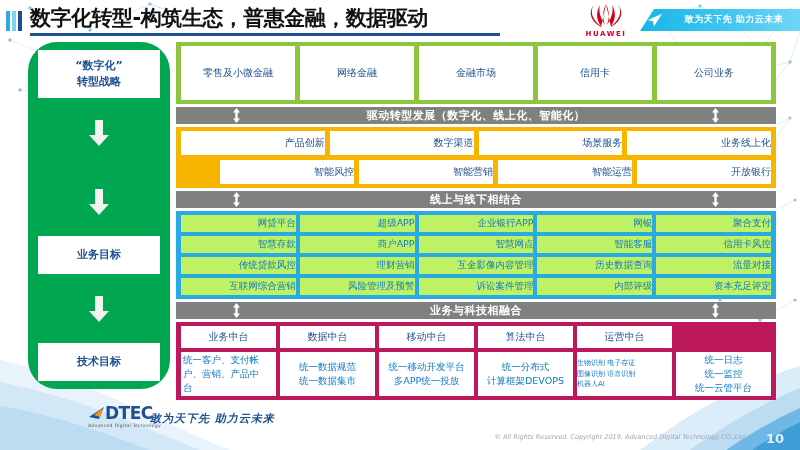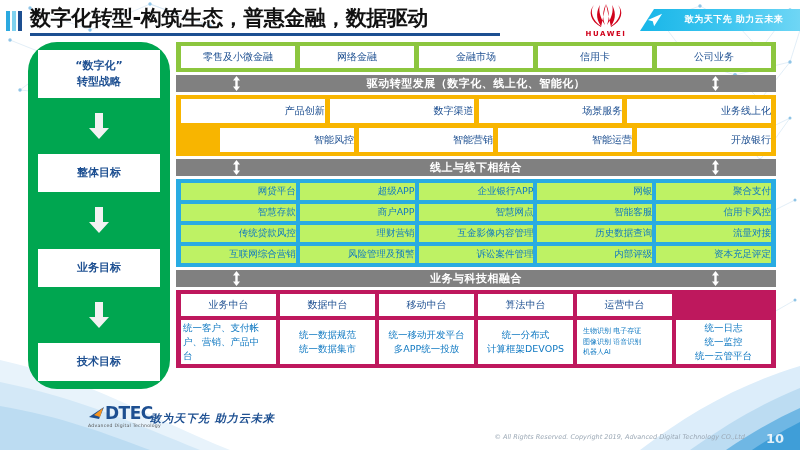--- a/index.html
+++ b/index.html
@@ -60,21 +60,21 @@
 
   
   .rightcol{position:absolute;left:176px;top:42px;width:600px;}
 
   
   .band-green{
     background:#8cc63e;padding:4px 5px;display:flex;gap:5px;box-sizing:border-box;
   }
   .band-green .cell{
     flex:1;background:#fff;color:#1d4f91;font-size:10px;text-align:center;
-    padding:4px 0;box-sizing:border-box;
+    padding:20px 0;box-sizing:border-box;
   }
 
   
   .graybar{
     position:relative;height:17px;background:#808080;color:#fff;
     font-size:11px;font-weight:bold;display:flex;align-items:center;
     justify-content:center;margin-top:3px;margin-bottom:3px;letter-spacing:.5px;
   }
   .graybar .updown{position:absolute;width:9px;height:15px;}
   .graybar .updown.l{left:56px;}
@@ -104,21 +104,21 @@
   .band-navy .head{
     background:#fff;color:#1d4f91;font-size:10px;text-align:center;
     padding:4px 0;box-sizing:border-box;
   }
   .band-navy .body{
     background:#fff;color:#1079c2;font-size:9.5px;text-align:center;
     padding:4px 2px;box-sizing:border-box;height:44px;
     display:flex;flex-direction:column;align-items:center;justify-content:center;
     line-height:1.5;
   }
-  .band-navy .body.dense{font-size:7px;line-height:1.55;align-items:flex-start;text-align:left;padding-left:6px;}
+  .band-navy .body.dense{font-size:7px;line-height:1.55;align-items:flex-start;text-align:left;padding-left:0;}
   .band-navy .body.leftal{text-align:left;align-items:flex-start;line-height:1.45;}
   .band-navy .grid6+.grid6{margin-top:4px;}
 
   
   .footer{position:absolute;left:0;bottom:0;width:800px;height:60px;}
   .dtec{position:absolute;left:88px;bottom:22px;width:70px;}
   .dtec-word{font-size:17px;font-weight:bold;color:#1d4f91;letter-spacing:-0.5px;line-height:1;}
   .dtec-sub{font-size:4.6px;color:#555;letter-spacing:.25px;margin-top:1px;white-space:nowrap;}
   .dtec-tag{
     position:absolute;left:150px;bottom:24px;font-size:11px;color:#1d4f91;
@@ -220,21 +220,20 @@
   <div class="leftcol">
     <div class="lbox tall">
       <span>“数字化”</span>
       <span>转型战略</span>
     </div>
     <div class="larrow">
       <svg width="22" height="26" viewBox="0 0 22 26">
           <path d="M7 0 H15 V15 H21 L11 26 L1 15 H7 Z" fill="#f2f2f2"></path>
         </svg>
     </div>
-    <div class="lbox short">整体目标</div>
     <div class="larrow">
       <svg width="22" height="26" viewBox="0 0 22 26">
           <path d="M7 0 H15 V15 H21 L11 26 L1 15 H7 Z" fill="#f2f2f2"></path>
         </svg>
     </div>
     <div class="lbox short">业务目标</div>
     <div class="larrow">
       <svg width="22" height="26" viewBox="0 0 22 26">
           <path d="M7 0 H15 V15 H21 L11 26 L1 15 H7 Z" fill="#f2f2f2"></path>
         </svg>

